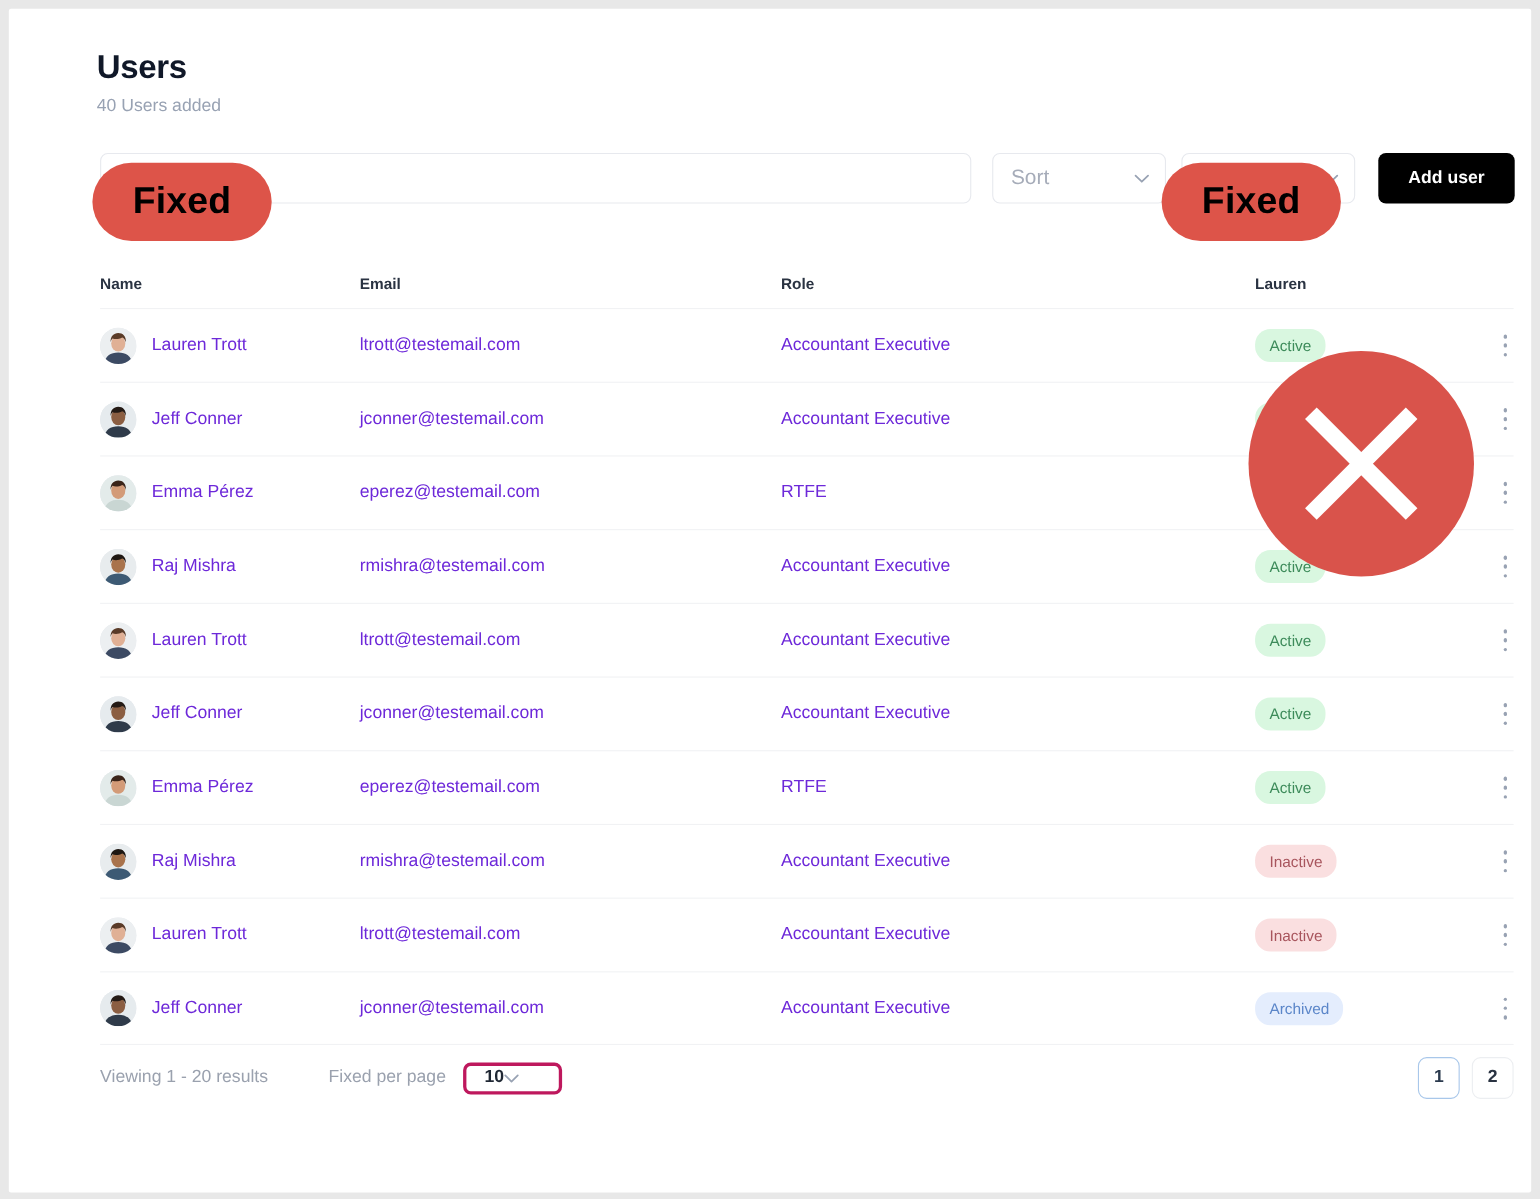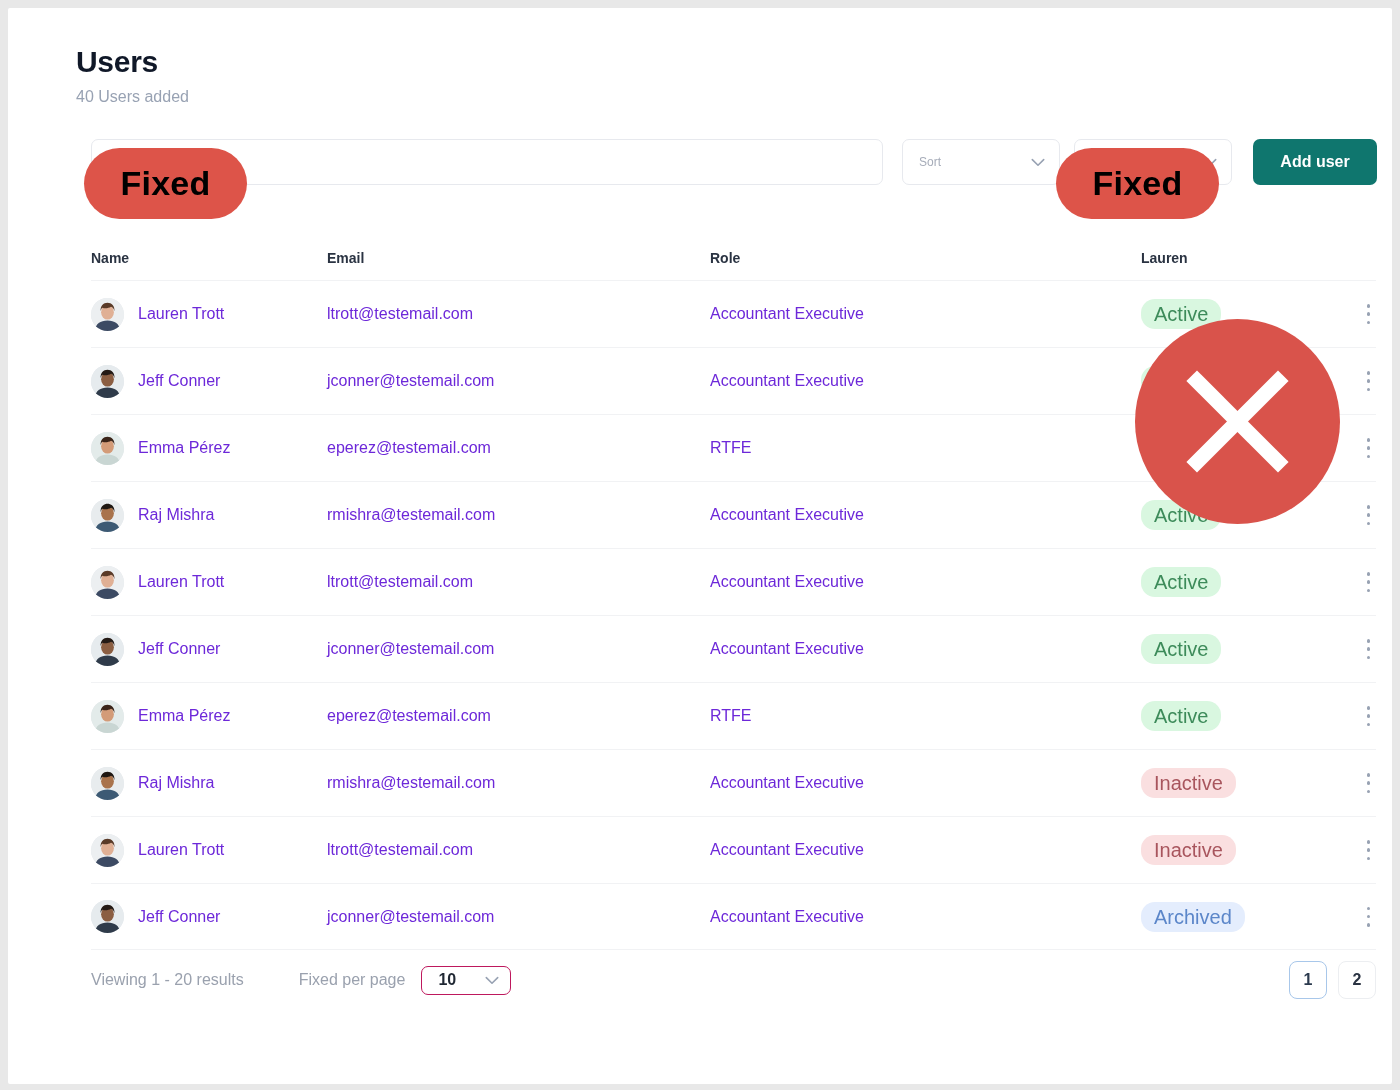--- a/index.html
+++ b/index.html
@@ -27,21 +27,21 @@
     position: absolute;
     left: 8px;
     top: 8px;
     width: 1384px;
     height: 1076px;
     background: #ffffff;
     border-radius: 2px;
   }
 
   
-  .page-header { position: absolute; left: 68px; top: 36px; }
+  .page-header { position: absolute; left: 80px; top: 36px; }
   .page-title {
     font-size: 30px;
     font-weight: bold;
     color: #101828;
     letter-spacing: -0.3px;
     line-height: 36px;
   }
   .page-subtitle {
     font-size: 16px;
     color: #98a2b3;
@@ -102,34 +102,34 @@
     height: 46px;
     border: 1px solid #e7e9ee;
     border-radius: 7px;
     background: #fff;
     display: flex;
     align-items: center;
     justify-content: space-between;
     padding: 0 14px 0 16px;
   }
   .select-label {
-    font-size: 12px;
+    font-size: 19px;
     color: #a6acb9;
     line-height: 20px;
   }
   .chev { width: 14px; height: 9px; display: block; flex: 0 0 auto; }
   .chev svg { display: block; }
 
   .add-user-btn {
     position: absolute;
     left: 1162px;
     top: 0;
     width: 124px;
     height: 46px;
-    background: #0f766e;
+    background: #000000;
     border: none;
     border-radius: 7px;
     color: #ffffff;
     font-family: "Liberation Sans", sans-serif;
     font-size: 16px;
     font-weight: bold;
     cursor: pointer;
     line-height: 46px;
     text-align: center;
     padding: 0;
@@ -186,21 +186,21 @@
   .avatar svg { display: block; width: 33px; height: 33px; }
 
   .cell-text {
     font-size: 16px;
     color: #6d28d9;
     line-height: 20px;
   }
 
   .badge {
     display: inline-block;
-    font-size: 20px;
+    font-size: 14px;
     line-height: 18px;
     padding: 6px 13px;
     border-radius: 14px;
     font-weight: normal;
   }
   .badge-active   { background: #d9f7e0; color: #3d8b5a; }
   .badge-inactive { background: #fadfe0; color: #a8555d; }
   .badge-archived { background: #e4edfd; color: #5b86c9; }
 
   .kebab {
@@ -242,26 +242,25 @@
     margin-left: 55px;
   }
   .perpage-label {
     font-size: 16px;
     color: #9aa1ae;
     line-height: 20px;
   }
   .perpage-select {
     width: 90px;
     height: 29px;
-    border: 1px solid #be185d;
+    border: 3px solid #be185d;
     border-radius: 7px;
     background: #fff;
     display: flex;
     align-items: center;
-    justify-content: space-between;
     padding: 0 11px 0 16px;
   }
   .perpage-value {
     font-size: 16px;
     font-weight: bold;
     color: #1f2733;
     line-height: 20px;
   }
 
   .pager {

